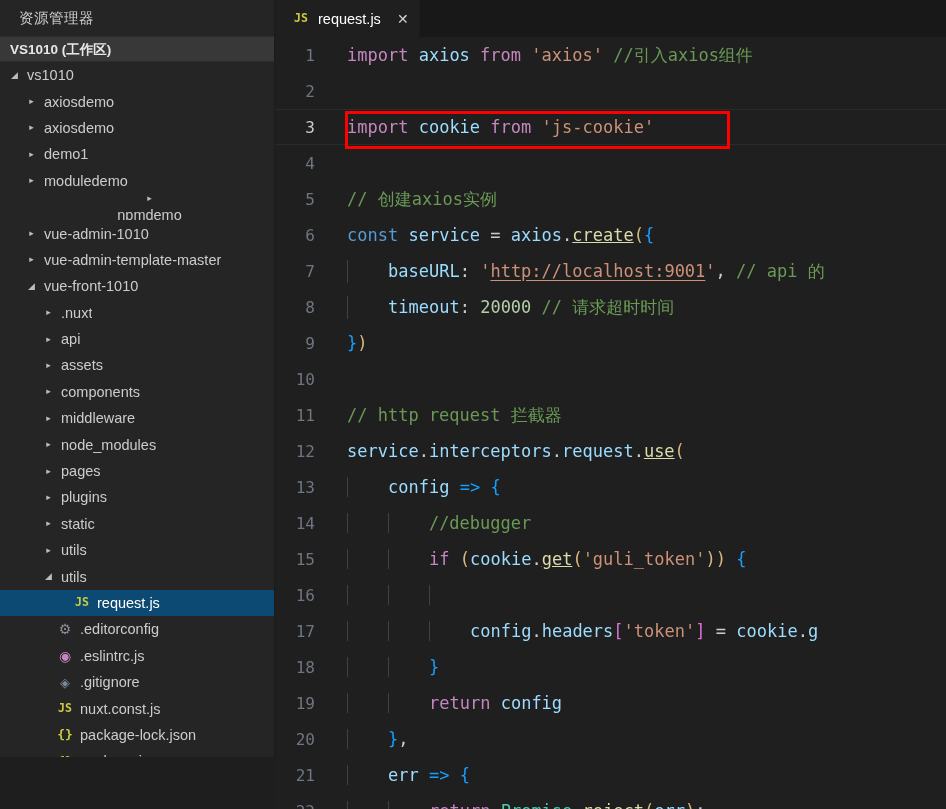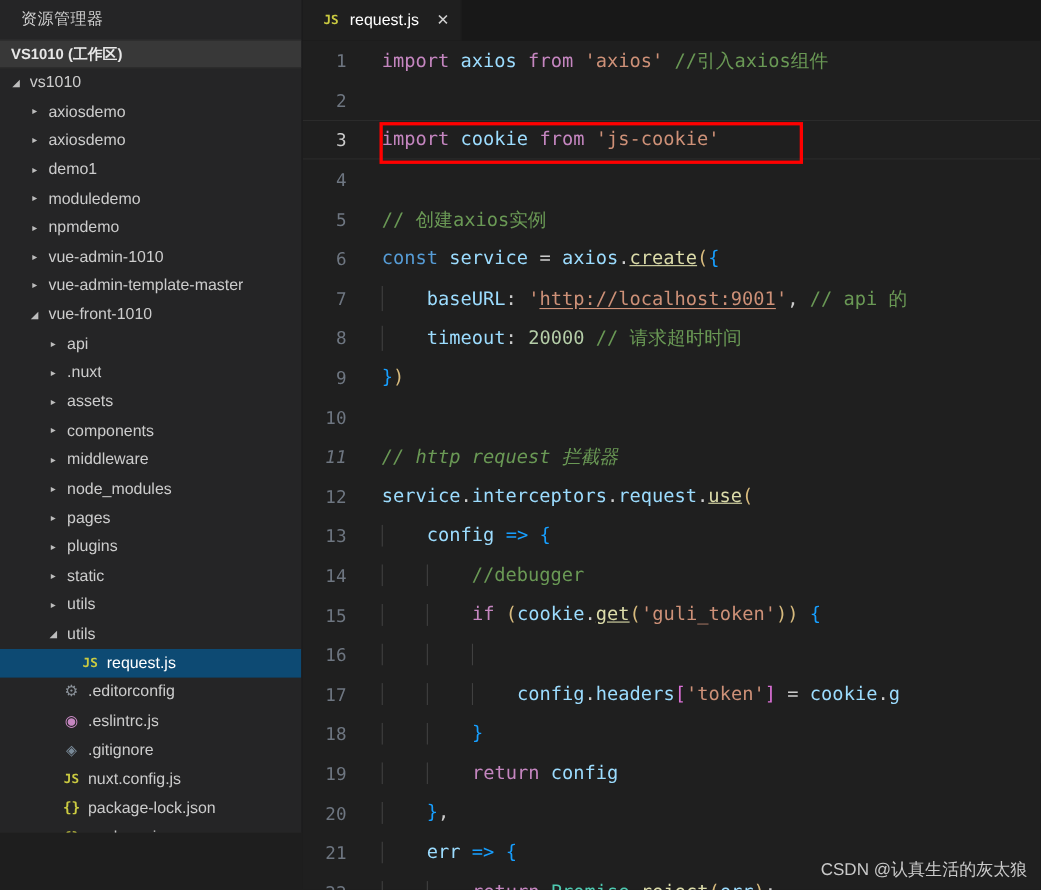--- a/index.html
+++ b/index.html
@@ -235,21 +235,21 @@
         <div class="row" style="padding-left: 25px;">
           <span class="twisty collapsed"></span>
           <span style="width: 6px;"></span>
           <span class="label">demo1</span>
         </div>
         <div class="row" style="padding-left: 25px;">
           <span class="twisty collapsed"></span>
           <span style="width: 6px;"></span>
           <span class="label">moduledemo</span>
         </div>
-        <div class="row" style="padding-left: 25px;">
+        <div class="row" style="padding-left: 25px; flex-direction: column;">
           <span class="twisty collapsed"></span>
           <span style="width: 6px;"></span>
           <span class="label">npmdemo</span>
         </div>
         <div class="row" style="padding-left: 25px;">
           <span class="twisty collapsed"></span>
           <span style="width: 6px;"></span>
           <span class="label">vue-admin-1010</span>
         </div>
         <div class="row" style="padding-left: 25px;">
@@ -258,26 +258,26 @@
           <span class="label">vue-admin-template-master</span>
         </div>
         <div class="row" style="padding-left: 25px;">
           <span class="twisty expanded"></span>
           <span style="width: 6px;"></span>
           <span class="label">vue-front-1010</span>
         </div>
         <div class="row" style="padding-left: 42px;">
           <span class="twisty collapsed"></span>
           <span style="width: 6px;"></span>
+          <span class="label">.nuxt</span>
+        </div>
+        <div class="row" style="padding-left: 42px;">
+          <span class="twisty collapsed"></span>
+          <span style="width: 6px;"></span>
           <span class="label">api</span>
-        </div>
-        <div class="row" style="padding-left: 42px;">
-          <span class="twisty collapsed"></span>
-          <span style="width: 6px;"></span>
-          <span class="label">.nuxt</span>
         </div>
         <div class="row" style="padding-left: 42px;">
           <span class="twisty collapsed"></span>
           <span style="width: 6px;"></span>
           <span class="label">assets</span>
         </div>
         <div class="row" style="padding-left: 42px;">
           <span class="twisty collapsed"></span>
           <span style="width: 6px;"></span>
           <span class="label">components</span>
@@ -333,21 +333,21 @@
           <span class="label">.eslintrc.js</span>
         </div>
         <div class="row" style="padding-left: 42px;">
           <span class="twisty none"></span>
           <span class="ficon git">◈</span>
           <span class="label">.gitignore</span>
         </div>
         <div class="row" style="padding-left: 42px;">
           <span class="twisty none"></span>
           <span class="ficon js">JS</span>
-          <span class="label">nuxt.config.js</span>
+          <span class="label">nuxt.const.js</span>
         </div>
         <div class="row" style="padding-left: 42px;">
           <span class="twisty none"></span>
           <span class="ficon json">{}</span>
           <span class="label">package-lock.json</span>
         </div>
         <div class="row" style="padding-left: 42px;">
           <span class="twisty none"></span>
           <span class="ficon json">{}</span>
           <span class="label">package.json</span>
@@ -361,32 +361,31 @@
       <div class="tab">
         <span class="ficon js">JS</span>
         <span>request.js</span>
         <span class="tab-close">✕</span>
       </div>
       <div class="tabbar-rest"></div>
     </div>
 
     <div class="code" id="code">
 
-      <div class="watermark">CSDN @认真生活的灰太狼</div>
     <div class="line" style="top: 0px; position: absolute; left: 0px; right: 0px;"><div class="lineno">1</div><div class="content"><span class="k-kw">import</span><span class="k-punct"> </span><span class="k-var">axios</span><span class="k-punct"> </span><span class="k-kw">from</span><span class="k-punct"> </span><span class="k-str">'axios'</span><span class="k-punct"> </span><span class="k-cmt">//引入axios组件</span></div></div>
         <div class="line" style="top: 36px; position: absolute; left: 0px; right: 0px;"><div class="lineno">2</div><div class="content"></div></div>
         <div class="line current" style="top: 72px; position: absolute; left: 0px; right: 0px;"><div class="lineno">3</div><div class="content"><span class="k-kw">import</span><span class="k-punct"> </span><span class="k-var">cookie</span><span class="k-punct"> </span><span class="k-kw">from</span><span class="k-punct"> </span><span class="k-str">'js-cookie'</span></div></div>
         <div class="line" style="top: 108px; position: absolute; left: 0px; right: 0px;"><div class="lineno">4</div><div class="content"></div></div>
         <div class="line" style="top: 144px; position: absolute; left: 0px; right: 0px;"><div class="lineno">5</div><div class="content"><span class="k-cmt">// 创建axios实例</span></div></div>
         <div class="line" style="top: 180px; position: absolute; left: 0px; right: 0px;"><div class="lineno">6</div><div class="content"><span class="k-const">const</span><span class="k-punct"> </span><span class="k-var">service</span><span class="k-punct"> </span><span class="k-punct">=</span><span class="k-punct"> </span><span class="k-var">axios</span><span class="k-punct">.</span><span class="k-fn">create</span><span class="k-brkt-y">(</span><span class="k-brkt-b">{</span></div></div>
         <div class="line" style="top: 216px; position: absolute; left: 0px; right: 0px;"><div class="lineno">7</div><div class="content"><span class="k-punct"> </span><span class="k-punct"> </span><span class="k-punct"> </span><span class="k-punct"> </span><span class="k-var">baseURL</span><span class="k-punct">:</span><span class="k-punct"> </span><span class="k-str">'</span><span class="k-link">http://localhost:9001</span><span class="k-str">'</span><span class="k-punct">,</span><span class="k-punct"> </span><span class="k-cmt">// api 的</span><div class="indent" style="left: 10px;"></div></div></div>
         <div class="line" style="top: 252px; position: absolute; left: 0px; right: 0px;"><div class="lineno">8</div><div class="content"><span class="k-punct"> </span><span class="k-punct"> </span><span class="k-punct"> </span><span class="k-punct"> </span><span class="k-var">timeout</span><span class="k-punct">:</span><span class="k-punct"> </span><span class="k-num">20000</span><span class="k-punct"> </span><span class="k-cmt">// 请求超时时间</span><div class="indent" style="left: 10px;"></div></div></div>
         <div class="line" style="top: 288px; position: absolute; left: 0px; right: 0px;"><div class="lineno">9</div><div class="content"><span class="k-brkt-b">}</span><span class="k-brkt-y">)</span></div></div>
         <div class="line" style="top: 324px; position: absolute; left: 0px; right: 0px;"><div class="lineno">10</div><div class="content"></div></div>
-        <div class="line" style="top: 360px; position: absolute; left: 0px; right: 0px; font-style: italic;"><div class="lineno">11</div><div class="content"><span class="k-cmt">// http request 拦截器</span></div></div>
+        <div class="line" style="top: 360px; position: absolute; left: 0px; right: 0px;"><div class="lineno">11</div><div class="content"><span class="k-cmt">// http request 拦截器</span></div></div>
         <div class="line" style="top: 396px; position: absolute; left: 0px; right: 0px;"><div class="lineno">12</div><div class="content"><span class="k-var">service</span><span class="k-punct">.</span><span class="k-var">interceptors</span><span class="k-punct">.</span><span class="k-var">request</span><span class="k-punct">.</span><span class="k-fn">use</span><span class="k-brkt-y">(</span></div></div>
         <div class="line" style="top: 432px; position: absolute; left: 0px; right: 0px;"><div class="lineno">13</div><div class="content"><span class="k-punct"> </span><span class="k-punct"> </span><span class="k-punct"> </span><span class="k-punct"> </span><span class="k-var">config</span><span class="k-punct"> </span><span class="k-brkt-b">=&gt;</span><span class="k-punct"> </span><span class="k-brkt-b">{</span><div class="indent" style="left: 10px;"></div></div></div>
         <div class="line" style="top: 468px; position: absolute; left: 0px; right: 0px;"><div class="lineno">14</div><div class="content">        <span class="k-cmt">//debugger</span><div class="indent" style="left: 10px;"></div><div class="indent" style="left: 50.8px;"></div></div></div>
         <div class="line" style="top: 504px; position: absolute; left: 0px; right: 0px;"><div class="lineno">15</div><div class="content"><span class="k-punct"> </span><span class="k-punct"> </span><span class="k-punct"> </span><span class="k-punct"> </span><span class="k-punct"> </span><span class="k-punct"> </span><span class="k-punct"> </span><span class="k-punct"> </span><span class="k-kw">if</span><span class="k-punct"> </span><span class="k-brkt-y">(</span><span class="k-var">cookie</span><span class="k-punct">.</span><span class="k-fn">get</span><span class="k-brkt-y">(</span><span class="k-str">'guli_token'</span><span class="k-brkt-y">)</span><span class="k-brkt-y">)</span><span class="k-punct"> </span><span class="k-brkt-b">{</span><div class="indent" style="left: 10px;"></div><div class="indent" style="left: 50.8px;"></div></div></div>
         <div class="line" style="top: 540px; position: absolute; left: 0px; right: 0px;"><div class="lineno">16</div><div class="content">            <div class="indent" style="left: 10px;"></div><div class="indent" style="left: 50.8px;"></div><div class="indent" style="left: 91.6px;"></div></div></div>
         <div class="line" style="top: 576px; position: absolute; left: 0px; right: 0px;"><div class="lineno">17</div><div class="content"><span class="k-punct"> </span><span class="k-punct"> </span><span class="k-punct"> </span><span class="k-punct"> </span><span class="k-punct"> </span><span class="k-punct"> </span><span class="k-punct"> </span><span class="k-punct"> </span><span class="k-punct"> </span><span class="k-punct"> </span><span class="k-punct"> </span><span class="k-punct"> </span><span class="k-var">config</span><span class="k-punct">.</span><span class="k-var">headers</span><span class="k-brkt-p">[</span><span class="k-str">'token'</span><span class="k-brkt-p">]</span><span class="k-punct"> </span><span class="k-punct">=</span><span class="k-punct"> </span><span class="k-var">cookie</span><span class="k-punct">.</span><span class="k-var">g</span><div class="indent" style="left: 10px;"></div><div class="indent" style="left: 50.8px;"></div><div class="indent" style="left: 91.6px;"></div></div></div>
         <div class="line" style="top: 612px; position: absolute; left: 0px; right: 0px;"><div class="lineno">18</div><div class="content"><span class="k-punct"> </span><span class="k-punct"> </span><span class="k-punct"> </span><span class="k-punct"> </span><span class="k-punct"> </span><span class="k-punct"> </span><span class="k-punct"> </span><span class="k-punct"> </span><span class="k-brkt-b">}</span><div class="indent" style="left: 10px;"></div><div class="indent" style="left: 50.8px;"></div></div></div>
         <div class="line" style="top: 648px; position: absolute; left: 0px; right: 0px;"><div class="lineno">19</div><div class="content"><span class="k-punct"> </span><span class="k-punct"> </span><span class="k-punct"> </span><span class="k-punct"> </span><span class="k-punct"> </span><span class="k-punct"> </span><span class="k-punct"> </span><span class="k-punct"> </span><span class="k-kw">return</span><span class="k-punct"> </span><span class="k-var">config</span><div class="indent" style="left: 10px;"></div><div class="indent" style="left: 50.8px;"></div></div></div>
         <div class="line" style="top: 684px; position: absolute; left: 0px; right: 0px;"><div class="lineno">20</div><div class="content"><span class="k-punct"> </span><span class="k-punct"> </span><span class="k-punct"> </span><span class="k-punct"> </span><span class="k-brkt-b">}</span><span class="k-punct">,</span><div class="indent" style="left: 10px;"></div></div></div>
         <div class="line" style="top: 720px; position: absolute; left: 0px; right: 0px;"><div class="lineno">21</div><div class="content"><span class="k-punct"> </span><span class="k-punct"> </span><span class="k-punct"> </span><span class="k-punct"> </span><span class="k-var">err</span><span class="k-punct"> </span><span class="k-brkt-b">=&gt;</span><span class="k-punct"> </span><span class="k-brkt-b">{</span><div class="indent" style="left: 10px;"></div></div></div>

